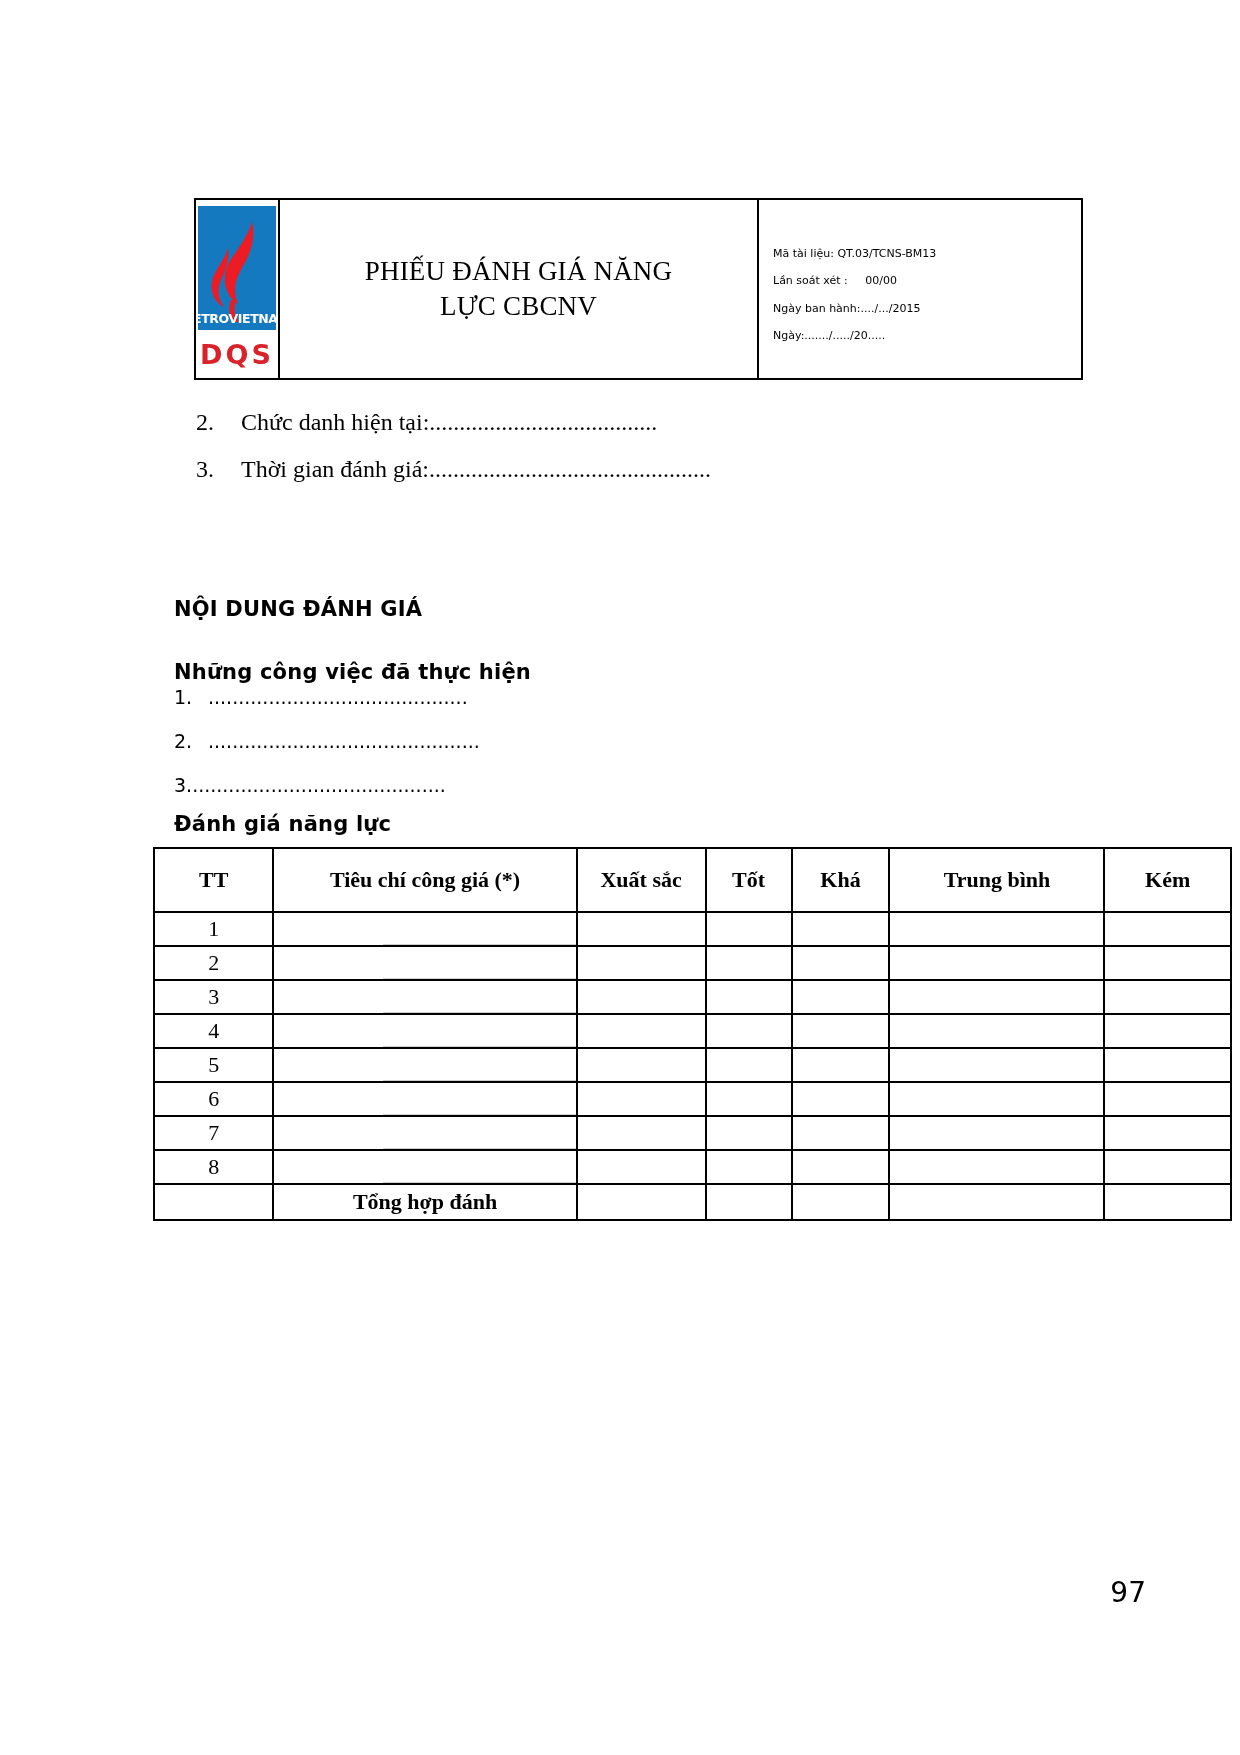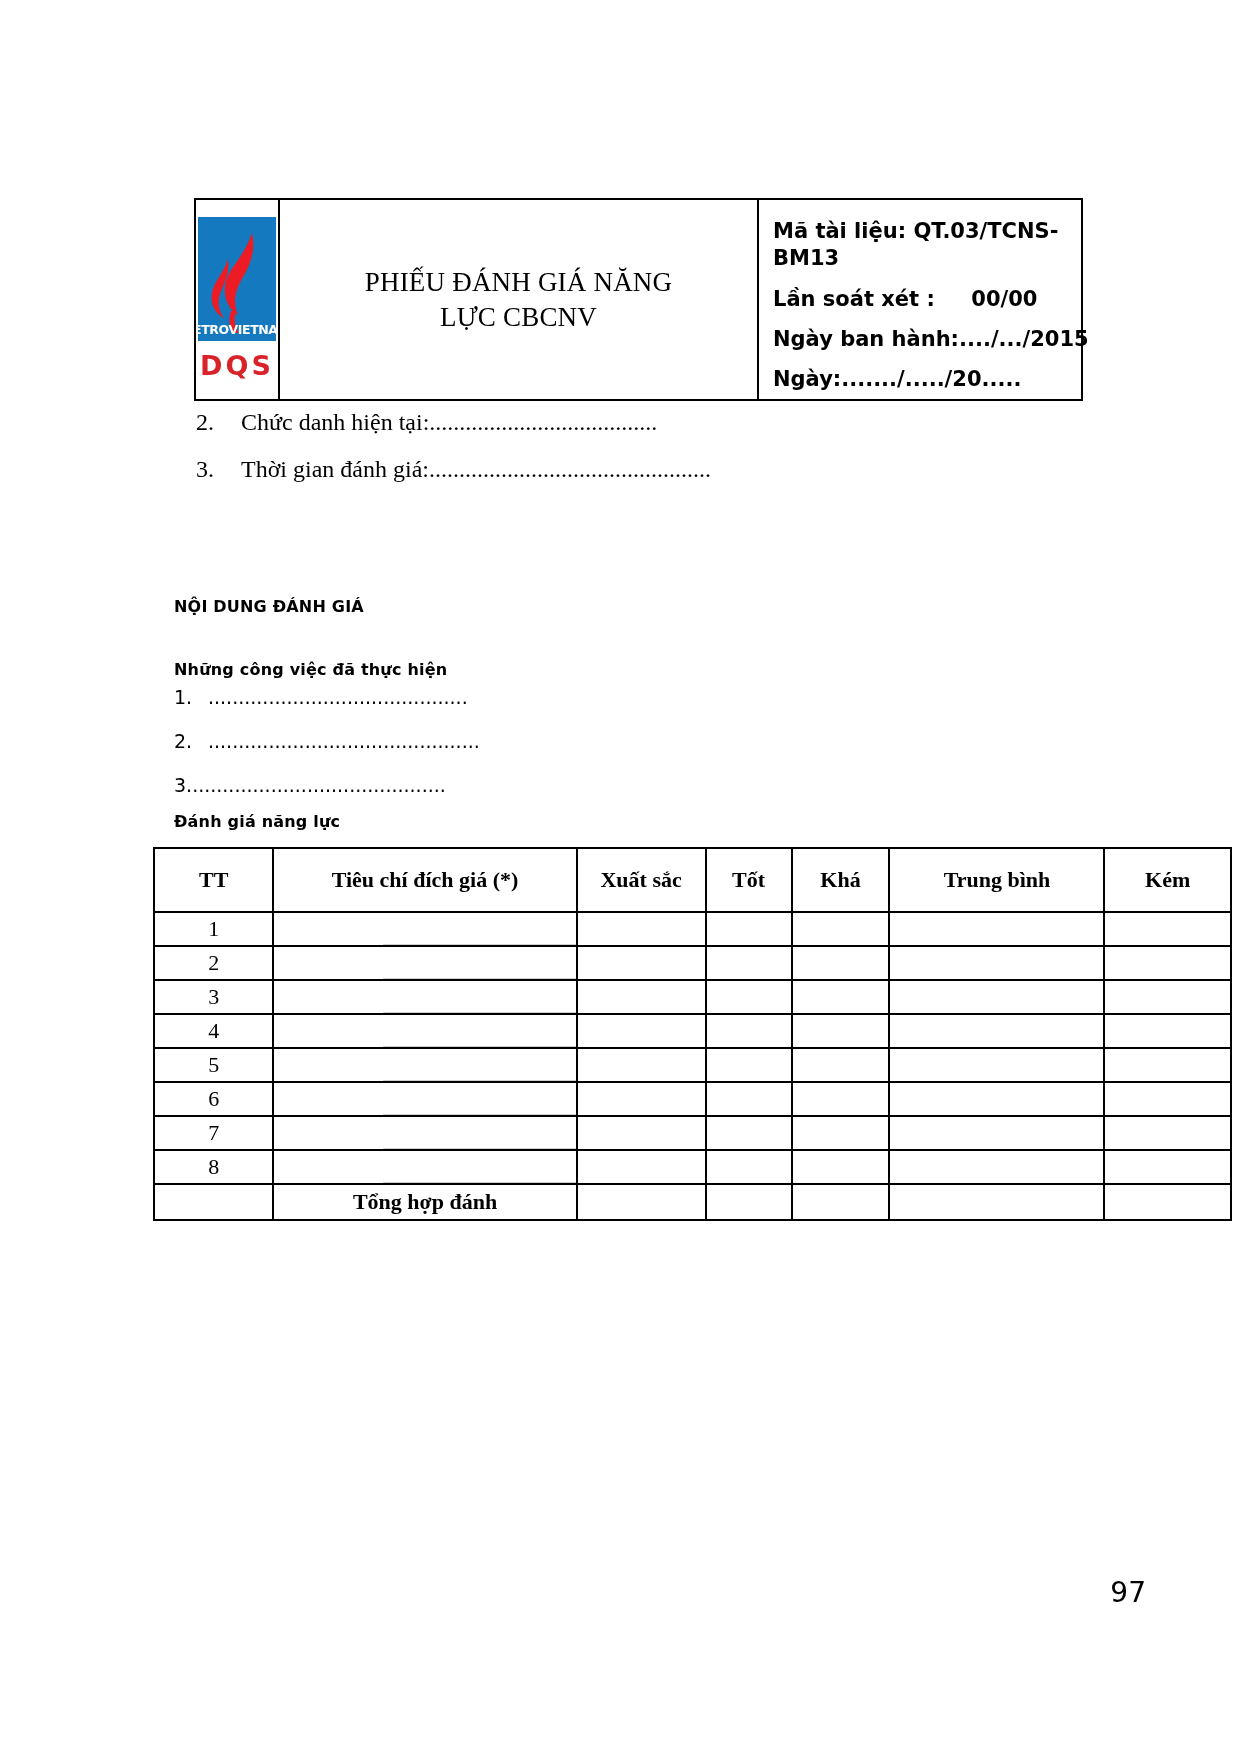--- a/index.html
+++ b/index.html
@@ -56,25 +56,24 @@
   .doc-title {
     font-family: "Liberation Serif", serif;
     font-weight: normal;
     font-size: 27px;
     line-height: 1.28;
     letter-spacing: 0.2px;
   }
 
   .meta-line {
     font-family: "DejaVu Sans", sans-serif;
-    font-size: 21px;
+    font-size: 11px;
     line-height: 1.30;
     margin: 12px 0 13px 0;
     white-space: pre;
-    font-weight: bold;
   }
   .meta-line:last-child { margin-bottom: 0; }
   .meta-line.wrap { white-space: normal; }
 
   
   .logo {
     width: 78px;
     height: 170px;
     margin: 0 auto;
     display: block;
@@ -100,21 +99,21 @@
     display: inline-block;
     width: 45px;
   }
 
   
   .sec-head {
     position: absolute;
     left: 174px;
     font-family: "DejaVu Sans", sans-serif;
     font-weight: bold;
-    font-size: 16px;
+    font-size: 21px;
     letter-spacing: 0.2px;
     white-space: nowrap;
   }
   #noidung-head { top: 597px; }
   #nhungcv-head { top: 660px; }
   #danhgia-head { top: 812px; }
 
   .dot-list {
     position: absolute;
     left: 174px;
@@ -273,21 +272,21 @@
         <col class="col-crit">
         <col class="col-xuatsac">
       <col class="col-tot">
         <col class="col-kha">
         <col class="col-tb">
         <col class="col-kem">
     </colgroup>
     <thead>
       <tr>
         <th>TT</th>
-        <th>Tiêu chí đích giá (*)</th>
+        <th>Tiêu chí công giá (*)</th>
         <th>Xuất sắc</th>
         <th>Tốt</th>
         <th>Khá</th>
         <th>Trung bình</th>
         <th>Kém</th>
       </tr>
     </thead>
     <tbody>
       <tr>
         <td>1</td>

